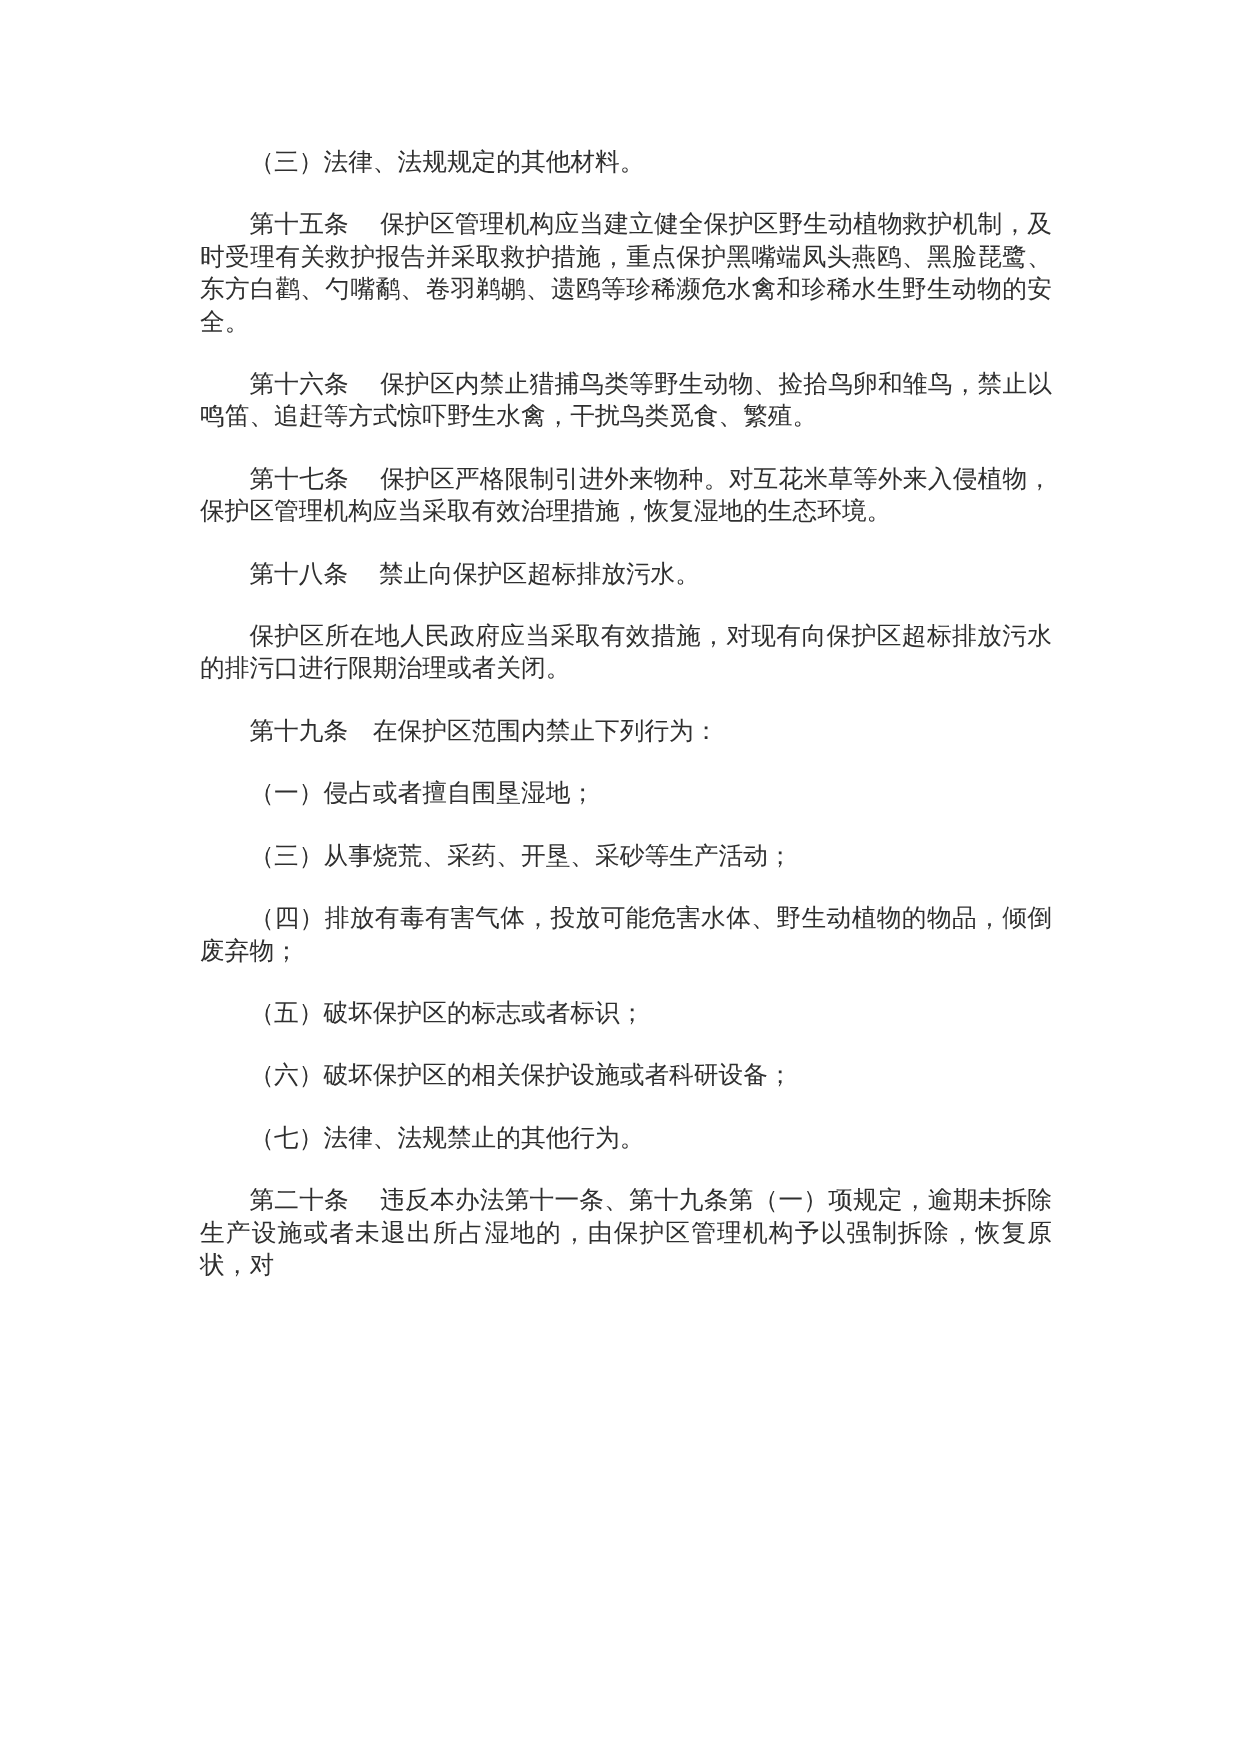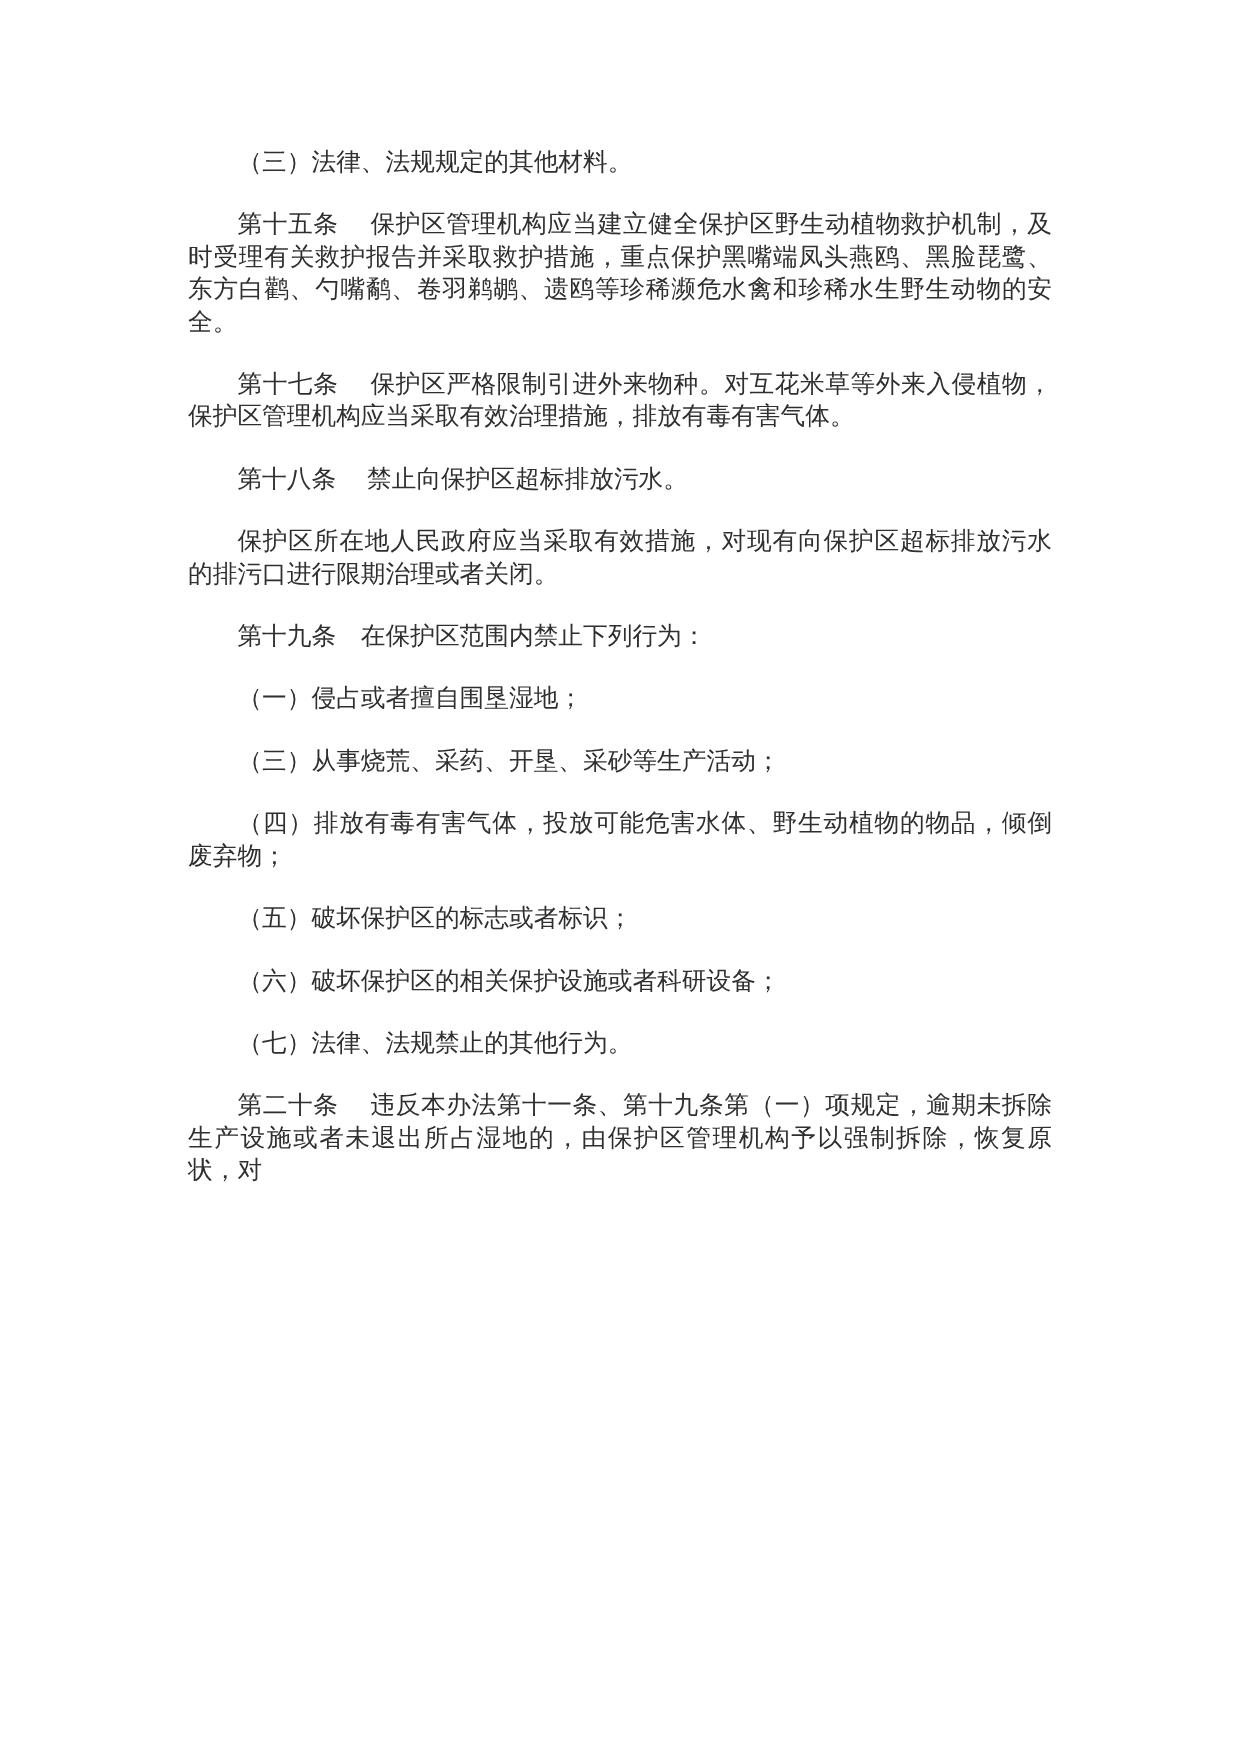--- a/index.html
+++ b/index.html
@@ -11,41 +11,42 @@
     position: relative;
     box-sizing: border-box;
     width: 1241px;
     height: 1754px;
     margin: 0 auto;
     background: #ffffff;
     padding: 146px 189px 0 188px;
     overflow: hidden;
   }
   .para {
-    margin: 0 0 30px 0;
+    margin: 0 0 30px 12px;
     font-family: "Liberation Serif", "DejaVu Serif", serif;
     font-size: 24.7px;
     line-height: 32.4px;
     color: #2f2f2f;
     text-align: justify;
     text-indent: 2em;
     word-break: break-all;
     letter-spacing: 0;
   }
   .gap-before {
     margin-top: 30px;
   }
 </style>
 </head>
 <body>
 
 <div class="page">
   <p class="para">（三）法律、法规规定的其他材料。</p>
   <p class="para">第十五条　 保护区管理机构应当建立健全保护区野生动植物救护机制，及时受理有关救护报告并采取救护措施，重点保护黑嘴端凤头燕鸥、黑脸琵鹭、东方白鹳、勺嘴鹬、卷羽鹈鹕、遗鸥等珍稀濒危水禽和珍稀水生野生动物的安全。</p>
-  <p class="para">第十七条　 保护区严格限制引进外来物种。对互花米草等外来入侵植物，保护区管理机构应当采取有效治理措施，排放有毒有害气体。</p>
+  <p class="para gap-before">第十六条　 保护区内禁止猎捕鸟类等野生动物、捡拾鸟卵和雏鸟，禁止以鸣笛、追赶等方式惊吓野生水禽，干扰鸟类觅食、繁殖。</p>
+  <p class="para">第十七条　 保护区严格限制引进外来物种。对互花米草等外来入侵植物，保护区管理机构应当采取有效治理措施，恢复湿地的生态环境。</p>
   <p class="para gap-before">第十八条　 禁止向保护区超标排放污水。</p>
   <p class="para">保护区所在地人民政府应当采取有效措施，对现有向保护区超标排放污水的排污口进行限期治理或者关闭。</p>
   <p class="para">第十九条　在保护区范围内禁止下列行为：</p>
   <p class="para">（一）侵占或者擅自围垦湿地；</p>
   <p class="para">（三）从事烧荒、采药、开垦、采砂等生产活动；</p>
   <p class="para">（四）排放有毒有害气体，投放可能危害水体、野生动植物的物品，倾倒废弃物；</p>
   <p class="para">（五）破坏保护区的标志或者标识；</p>
   <p class="para">（六）破坏保护区的相关保护设施或者科研设备；</p>
   <p class="para">（七）法律、法规禁止的其他行为。</p>
   <p class="para">第二十条　 违反本办法第十一条、第十九条第（一）项规定，逾期未拆除生产设施或者未退出所占湿地的，由保护区管理机构予以强制拆除，恢复原状，对</p>

